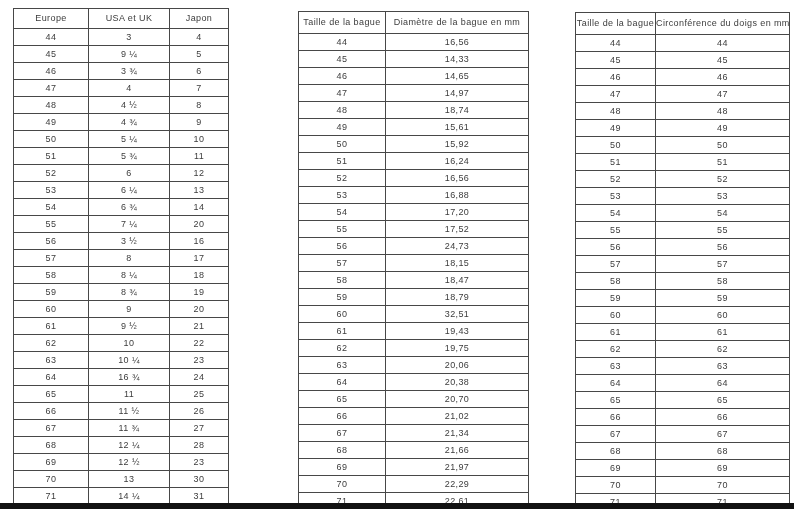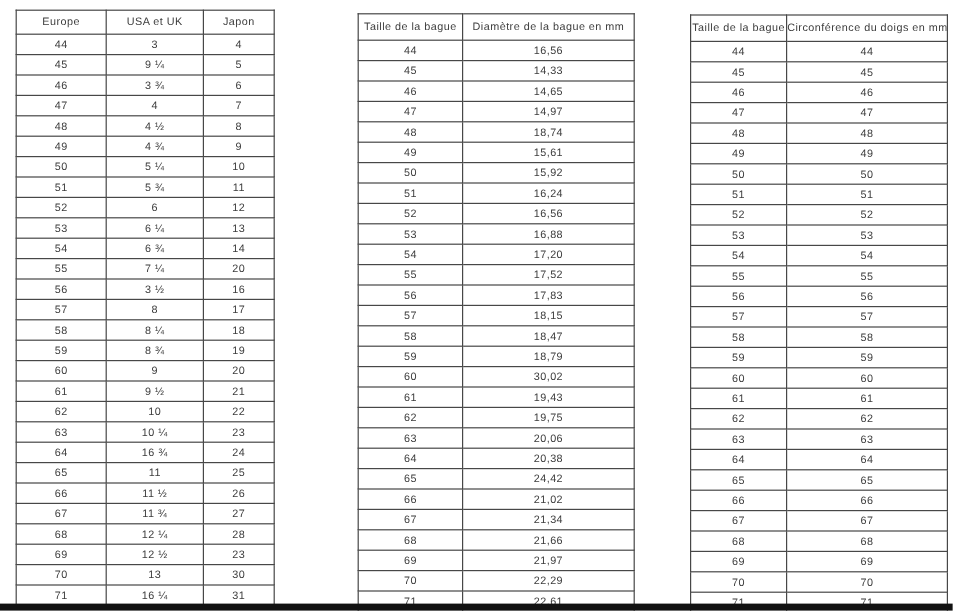--- a/index.html
+++ b/index.html
@@ -207,21 +207,21 @@
           <td>12 ½</td>
           <td>23</td>
         </tr>
         <tr>
           <td>70</td>
           <td>13</td>
           <td>30</td>
         </tr>
         <tr>
           <td>71</td>
-          <td>16 ¼</td>
+          <td>14 ¼</td>
           <td>31</td>
         </tr>
       </tbody>
   </table>
 
   <table class="ring-table" id="table-diameter">
     <colgroup>
       <col style="width:87px">
       <col style="width:143px">
     </colgroup>
@@ -275,57 +275,57 @@
         <tr>
           <td>54</td>
           <td>17,20</td>
         </tr>
         <tr>
           <td>55</td>
           <td>17,52</td>
         </tr>
         <tr>
           <td>56</td>
-          <td>17,83</td>
+          <td>24,73</td>
         </tr>
         <tr>
           <td>57</td>
           <td>18,15</td>
         </tr>
         <tr>
           <td>58</td>
           <td>18,47</td>
         </tr>
         <tr>
           <td>59</td>
           <td>18,79</td>
         </tr>
         <tr>
           <td>60</td>
-          <td>30,02</td>
+          <td>32,51</td>
         </tr>
         <tr>
           <td>61</td>
           <td>19,43</td>
         </tr>
         <tr>
           <td>62</td>
           <td>19,75</td>
         </tr>
         <tr>
           <td>63</td>
           <td>20,06</td>
         </tr>
         <tr>
           <td>64</td>
           <td>20,38</td>
         </tr>
         <tr>
           <td>65</td>
-          <td>24,42</td>
+          <td>20,70</td>
         </tr>
         <tr>
           <td>66</td>
           <td>21,02</td>
         </tr>
         <tr>
           <td>67</td>
           <td>21,34</td>
         </tr>
         <tr>

